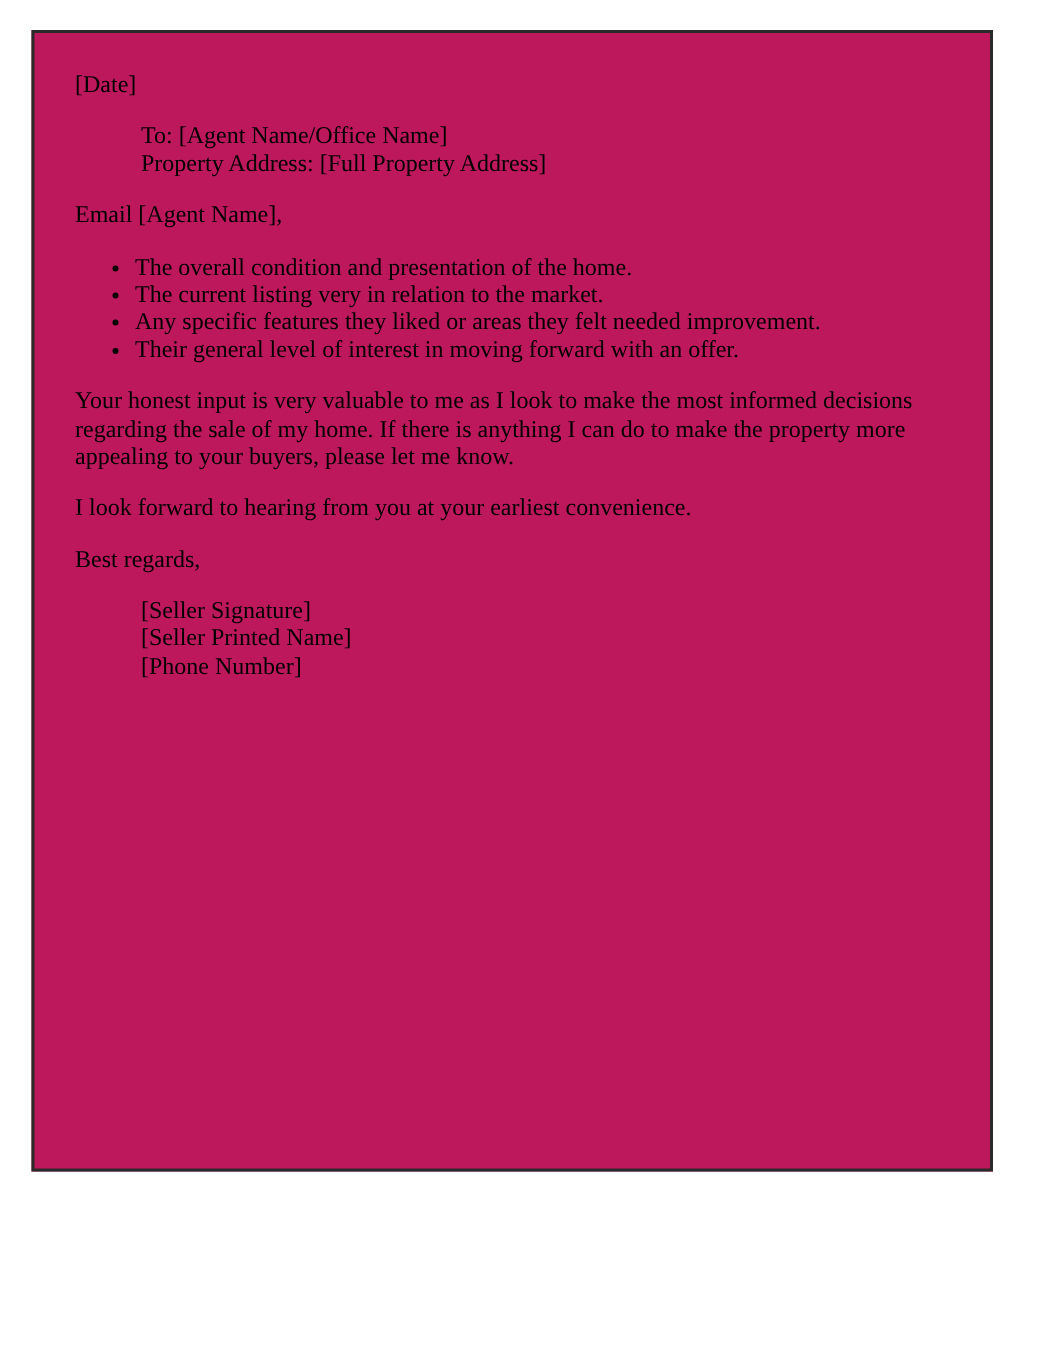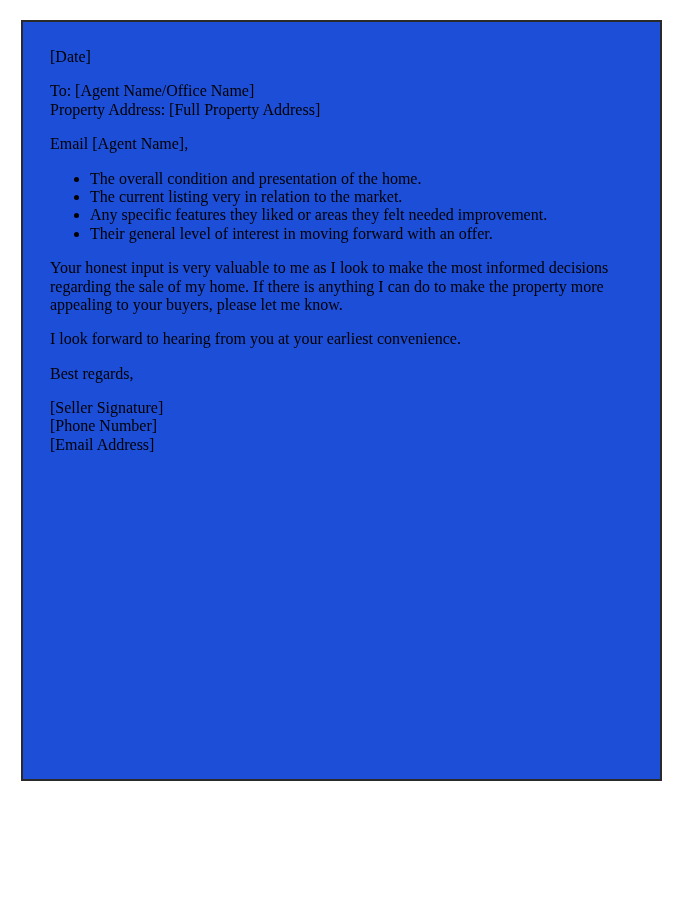--- a/index.html
+++ b/index.html
@@ -10,27 +10,27 @@
     color: #000000;
   }
   body { height: 900px; overflow: hidden; }
   .letter-page {
     position: absolute;
     left: 21px;
     top: 20px;
     width: 641px;
     height: 761px;
     border: 2px solid #2a2a2a;
-    background: #1d4ed8;
+    background: #be185d;
     padding: 10px 21px 10px 27px;
     font-size: 16px;
     line-height: 1.15;
   }
   .letter-page p { margin: 16px 0; }
-  .block-line { display: block; }
+  .block-line { display: block; margin-left: 44px; }
   ul.feedback-points {
     margin: 16px 0;
     padding-left: 40px;
     list-style-type: disc;
   }
 </style>
 </head>
 <body>
 
 <div class="letter-page">
@@ -54,17 +54,17 @@
   </ul>
 
   <p>Your honest input is very valuable to me as I look to make the most informed decisions regarding the sale of my home. If there is anything I can do to make the property more appealing to your buyers, please let me know.</p>
 
   <p>I look forward to hearing from you at your earliest convenience.</p>
 
   <p>Best regards,</p>
 
   <p>
     <span class="block-line">[Seller Signature]</span>
+    <span class="block-line">[Seller Printed Name]</span>
     <span class="block-line">[Phone Number]</span>
-    <span class="block-line">[Email Address]</span>
   </p>
 
 </div>
 
 </body></html>

